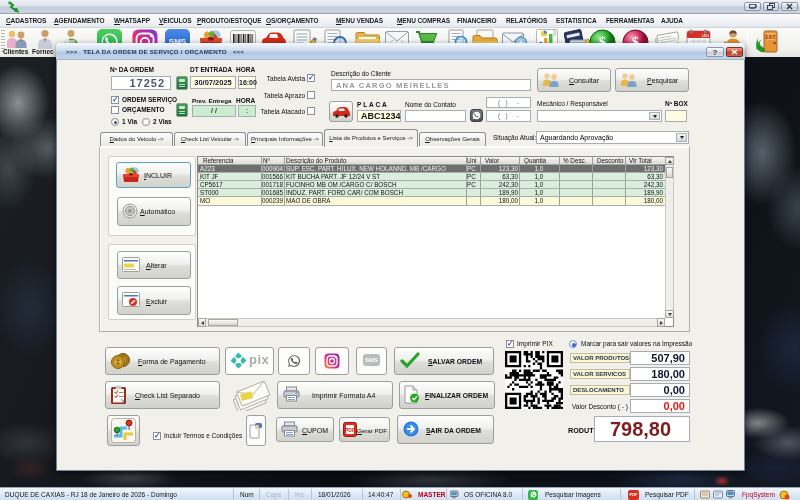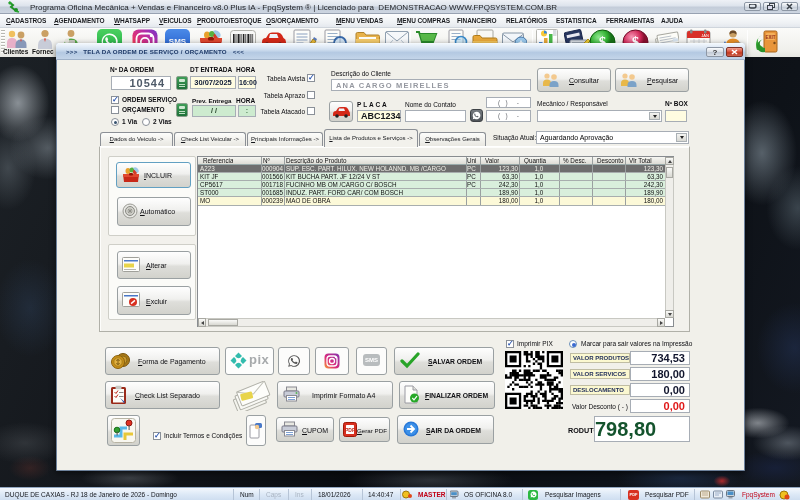--- a/index.html
+++ b/index.html
@@ -94,21 +94,20 @@
 <div id="stage">
   <div id="desk"></div>
 
   <div id="titlebar">
     <svg class="abs" style="left:7px;top:1px" width="13" height="12" viewBox="0 0 13 12">
         <path d="M2 1 L6 4 L4 6 L8 9" stroke="#1f9426" stroke-width="2" fill="none"></path>
         <circle cx="3" cy="2" r="1.6" fill="#27a42e"></circle>
         <circle cx="9" cy="9" r="2" fill="#1c8c24"></circle>
         <path d="M8 10 l4 1" stroke="#27a42e" stroke-width="1.5"></path>
       </svg>
-    <span class="txt">Programa Oficina Mecânica + Vendas e Financeiro v8.0 Plus IA - FpqSystem ® | Licenciado para &nbsp;DEMONSTRACAO WWW.FPQSYSTEM.COM.BR</span>
     <div class="winbtn" style="left:744px;width:17px"></div>
     <div class="winbtn" style="left:763px;width:16px"></div>
     <div class="winbtn" style="left:781px;width:17px"></div>
     <svg class="abs" style="left:749px;top:4px" width="8" height="6">
         <rect x="0" y="0" width="7" height="4" rx="2" fill="none" stroke="#3a4048" stroke-width="1.4"></rect>
       </svg>
     <svg class="abs" style="left:767px;top:3px" width="9" height="8">
         <rect x="2.5" y="0.5" width="5" height="4" fill="none" stroke="#3a4048"></rect>
         <rect x="0.5" y="2.5" width="5" height="4" fill="#dde" stroke="#3a4048"></rect>
       </svg>
@@ -336,21 +335,21 @@
     </div>
   <div id="dlgctrl">
     <div class="abs" style="left:706px;top:47px;width:18px;height:10px;border:1px solid #8d97a5;border-radius:2px;background:linear-gradient(#fbfcfd,#d7dde5 50%,#c3cbd6 55%,#dbe1e9);font-size:8px;color:#333;text-align:center;line-height:9px;font-weight:bold">?</div>
     <div class="abs" style="left:726px;top:47px;width:17px;height:10px;border:1px solid #7e3026;border-radius:2px;background:linear-gradient(#f0a091,#d9543d 45%,#c03a22 60%,#d06550)"></div>
     <svg class="abs" style="left:731px;top:49px" width="8" height="7">
         <path d="M1 1 L6 5 M6 1 L1 5" stroke="#fff" stroke-width="1.6"></path>
       </svg>
   </div>
   <div id="topfields">
     <span class="lab bold" style="left:110px;top:66px">Nº DA ORDEM</span>
-    <div class="fld" style="left:111px;top:76px;width:60px;height:14px;font-size:11px;font-weight:bold;color:#4e5a68;text-align:right;line-height:12px;padding-right:5px;letter-spacing:1px">10544</div>
+    <div class="fld" style="left:111px;top:76px;width:60px;height:14px;font-size:11px;font-weight:bold;color:#4e5a68;text-align:right;line-height:12px;padding-right:5px;letter-spacing:1px">17252</div>
     <div class="abs" style="left:176px;top:76px;width:12px;height:14px;border:1px solid #8aa08c;border-radius:2px;background:linear-gradient(#3f9e58,#1e7038)">
         <div class="abs" style="left:2px;top:2px;right:2px;height:3px;background:#cfe8d2;border-radius:1px"></div>
         <div class="abs" style="left:2px;top:7px;right:2px;height:1px;background:#bfe0c4"></div>
         <div class="abs" style="left:2px;top:9px;right:2px;height:1px;background:#bfe0c4"></div>
       </div>
     <span class="lab bold" style="left:190px;top:66px">DT ENTRADA</span>
     <span class="lab bold" style="left:236px;top:66px">HORA</span>
     <div class="fld ylw" style="left:190px;top:76px;width:46px;height:13px;font-size:7.5px;font-weight:bold;color:#101c38;text-align:center;line-height:11px">30/07/2025</div>
     <div class="fld ylw" style="left:238px;top:76px;width:18px;height:13px;font-size:7px;font-weight:bold;color:#101c38;text-align:center;line-height:11px">16:00</div>
     <div class="cb on" style="left:111px;top:96px"></div>
@@ -708,27 +707,27 @@
     <div class="rad" style="left:569px;top:340px;border-color:#6a90b8"></div>
     <div class="abs" style="left:571.5px;top:342.5px;width:4px;height:4px;border-radius:50%;background:#3a6ad0"></div>
     <span class="lab" style="left:581px;top:340px;font-size:6.5px">Marcar para sair valores na Impressão</span>
     <div class="abs" id="qr" style="left:505px;top:351px;width:58px;height:58px"><svg width="58" height="58" viewBox="0 0 58 58">
           <rect width="58" height="58" fill="#fff"></rect>
           <path fill-rule="evenodd" d="M18.6 0.0h2.3v2.3h-2.3zM20.9 0.0h2.3v2.3h-2.3zM25.5 0.0h2.3v2.3h-2.3zM30.2 0.0h2.3v2.3h-2.3zM32.5 0.0h2.3v2.3h-2.3zM37.1 0.0h2.3v2.3h-2.3zM18.6 2.3h2.3v2.3h-2.3zM20.9 2.3h2.3v2.3h-2.3zM23.2 2.3h2.3v2.3h-2.3zM25.5 2.3h2.3v2.3h-2.3zM30.2 2.3h2.3v2.3h-2.3zM32.5 2.3h2.3v2.3h-2.3zM20.9 4.6h2.3v2.3h-2.3zM25.5 4.6h2.3v2.3h-2.3zM30.2 4.6h2.3v2.3h-2.3zM32.5 4.6h2.3v2.3h-2.3zM34.8 4.6h2.3v2.3h-2.3zM37.1 4.6h2.3v2.3h-2.3zM20.9 7.0h2.3v2.3h-2.3zM27.8 7.0h2.3v2.3h-2.3zM32.5 7.0h2.3v2.3h-2.3zM34.8 7.0h2.3v2.3h-2.3zM37.1 7.0h2.3v2.3h-2.3zM20.9 9.3h2.3v2.3h-2.3zM23.2 9.3h2.3v2.3h-2.3zM30.2 9.3h2.3v2.3h-2.3zM37.1 9.3h2.3v2.3h-2.3zM27.8 11.6h2.3v2.3h-2.3zM32.5 11.6h2.3v2.3h-2.3zM34.8 11.6h2.3v2.3h-2.3zM18.6 13.9h2.3v2.3h-2.3zM23.2 13.9h2.3v2.3h-2.3zM34.8 13.9h2.3v2.3h-2.3zM34.8 16.2h2.3v2.3h-2.3zM7.0 18.6h2.3v2.3h-2.3zM9.3 18.6h2.3v2.3h-2.3zM13.9 18.6h2.3v2.3h-2.3zM18.6 18.6h2.3v2.3h-2.3zM20.9 18.6h2.3v2.3h-2.3zM23.2 18.6h2.3v2.3h-2.3zM27.8 18.6h2.3v2.3h-2.3zM30.2 18.6h2.3v2.3h-2.3zM32.5 18.6h2.3v2.3h-2.3zM37.1 18.6h2.3v2.3h-2.3zM39.4 18.6h2.3v2.3h-2.3zM51.0 18.6h2.3v2.3h-2.3zM53.4 18.6h2.3v2.3h-2.3zM55.7 18.6h2.3v2.3h-2.3zM4.6 20.9h2.3v2.3h-2.3zM7.0 20.9h2.3v2.3h-2.3zM9.3 20.9h2.3v2.3h-2.3zM11.6 20.9h2.3v2.3h-2.3zM18.6 20.9h2.3v2.3h-2.3zM20.9 20.9h2.3v2.3h-2.3zM23.2 20.9h2.3v2.3h-2.3zM25.5 20.9h2.3v2.3h-2.3zM41.8 20.9h2.3v2.3h-2.3zM53.4 20.9h2.3v2.3h-2.3zM55.7 20.9h2.3v2.3h-2.3zM0.0 23.2h2.3v2.3h-2.3zM4.6 23.2h2.3v2.3h-2.3zM7.0 23.2h2.3v2.3h-2.3zM9.3 23.2h2.3v2.3h-2.3zM11.6 23.2h2.3v2.3h-2.3zM13.9 23.2h2.3v2.3h-2.3zM16.2 23.2h2.3v2.3h-2.3zM18.6 23.2h2.3v2.3h-2.3zM20.9 23.2h2.3v2.3h-2.3zM23.2 23.2h2.3v2.3h-2.3zM25.5 23.2h2.3v2.3h-2.3zM27.8 23.2h2.3v2.3h-2.3zM34.8 23.2h2.3v2.3h-2.3zM37.1 23.2h2.3v2.3h-2.3zM39.4 23.2h2.3v2.3h-2.3zM41.8 23.2h2.3v2.3h-2.3zM44.1 23.2h2.3v2.3h-2.3zM55.7 23.2h2.3v2.3h-2.3zM0.0 25.5h2.3v2.3h-2.3zM2.3 25.5h2.3v2.3h-2.3zM4.6 25.5h2.3v2.3h-2.3zM9.3 25.5h2.3v2.3h-2.3zM11.6 25.5h2.3v2.3h-2.3zM18.6 25.5h2.3v2.3h-2.3zM23.2 25.5h2.3v2.3h-2.3zM34.8 25.5h2.3v2.3h-2.3zM37.1 25.5h2.3v2.3h-2.3zM39.4 25.5h2.3v2.3h-2.3zM48.7 25.5h2.3v2.3h-2.3zM51.0 25.5h2.3v2.3h-2.3zM9.3 27.8h2.3v2.3h-2.3zM13.9 27.8h2.3v2.3h-2.3zM16.2 27.8h2.3v2.3h-2.3zM18.6 27.8h2.3v2.3h-2.3zM20.9 27.8h2.3v2.3h-2.3zM23.2 27.8h2.3v2.3h-2.3zM30.2 27.8h2.3v2.3h-2.3zM39.4 27.8h2.3v2.3h-2.3zM41.8 27.8h2.3v2.3h-2.3zM44.1 27.8h2.3v2.3h-2.3zM46.4 27.8h2.3v2.3h-2.3zM48.7 27.8h2.3v2.3h-2.3zM7.0 30.2h2.3v2.3h-2.3zM20.9 30.2h2.3v2.3h-2.3zM25.5 30.2h2.3v2.3h-2.3zM32.5 30.2h2.3v2.3h-2.3zM34.8 30.2h2.3v2.3h-2.3zM41.8 30.2h2.3v2.3h-2.3zM44.1 30.2h2.3v2.3h-2.3zM46.4 30.2h2.3v2.3h-2.3zM53.4 30.2h2.3v2.3h-2.3zM4.6 32.5h2.3v2.3h-2.3zM9.3 32.5h2.3v2.3h-2.3zM11.6 32.5h2.3v2.3h-2.3zM23.2 32.5h2.3v2.3h-2.3zM30.2 32.5h2.3v2.3h-2.3zM32.5 32.5h2.3v2.3h-2.3zM34.8 32.5h2.3v2.3h-2.3zM37.1 32.5h2.3v2.3h-2.3zM41.8 32.5h2.3v2.3h-2.3zM44.1 32.5h2.3v2.3h-2.3zM46.4 32.5h2.3v2.3h-2.3zM51.0 32.5h2.3v2.3h-2.3zM2.3 34.8h2.3v2.3h-2.3zM13.9 34.8h2.3v2.3h-2.3zM16.2 34.8h2.3v2.3h-2.3zM18.6 34.8h2.3v2.3h-2.3zM20.9 34.8h2.3v2.3h-2.3zM25.5 34.8h2.3v2.3h-2.3zM34.8 34.8h2.3v2.3h-2.3zM44.1 34.8h2.3v2.3h-2.3zM48.7 34.8h2.3v2.3h-2.3zM51.0 34.8h2.3v2.3h-2.3zM7.0 37.1h2.3v2.3h-2.3zM34.8 37.1h2.3v2.3h-2.3zM44.1 37.1h2.3v2.3h-2.3zM46.4 37.1h2.3v2.3h-2.3zM48.7 37.1h2.3v2.3h-2.3zM51.0 37.1h2.3v2.3h-2.3zM53.4 37.1h2.3v2.3h-2.3zM55.7 37.1h2.3v2.3h-2.3zM25.5 39.4h2.3v2.3h-2.3zM32.5 39.4h2.3v2.3h-2.3zM39.4 39.4h2.3v2.3h-2.3zM44.1 39.4h2.3v2.3h-2.3zM53.4 39.4h2.3v2.3h-2.3zM55.7 39.4h2.3v2.3h-2.3zM20.9 41.8h2.3v2.3h-2.3zM23.2 41.8h2.3v2.3h-2.3zM25.5 41.8h2.3v2.3h-2.3zM30.2 41.8h2.3v2.3h-2.3zM34.8 41.8h2.3v2.3h-2.3zM37.1 41.8h2.3v2.3h-2.3zM39.4 41.8h2.3v2.3h-2.3zM46.4 41.8h2.3v2.3h-2.3zM55.7 41.8h2.3v2.3h-2.3zM18.6 44.1h2.3v2.3h-2.3zM20.9 44.1h2.3v2.3h-2.3zM25.5 44.1h2.3v2.3h-2.3zM27.8 44.1h2.3v2.3h-2.3zM30.2 44.1h2.3v2.3h-2.3zM37.1 44.1h2.3v2.3h-2.3zM39.4 44.1h2.3v2.3h-2.3zM48.7 44.1h2.3v2.3h-2.3zM51.0 44.1h2.3v2.3h-2.3zM55.7 44.1h2.3v2.3h-2.3zM18.6 46.4h2.3v2.3h-2.3zM27.8 46.4h2.3v2.3h-2.3zM32.5 46.4h2.3v2.3h-2.3zM39.4 46.4h2.3v2.3h-2.3zM46.4 46.4h2.3v2.3h-2.3zM48.7 46.4h2.3v2.3h-2.3zM53.4 46.4h2.3v2.3h-2.3zM55.7 46.4h2.3v2.3h-2.3zM18.6 48.7h2.3v2.3h-2.3zM20.9 48.7h2.3v2.3h-2.3zM23.2 48.7h2.3v2.3h-2.3zM25.5 48.7h2.3v2.3h-2.3zM27.8 48.7h2.3v2.3h-2.3zM32.5 48.7h2.3v2.3h-2.3zM37.1 48.7h2.3v2.3h-2.3zM39.4 48.7h2.3v2.3h-2.3zM41.8 48.7h2.3v2.3h-2.3zM44.1 48.7h2.3v2.3h-2.3zM46.4 48.7h2.3v2.3h-2.3zM53.4 48.7h2.3v2.3h-2.3zM20.9 51.0h2.3v2.3h-2.3zM25.5 51.0h2.3v2.3h-2.3zM32.5 51.0h2.3v2.3h-2.3zM41.8 51.0h2.3v2.3h-2.3zM51.0 51.0h2.3v2.3h-2.3zM53.4 51.0h2.3v2.3h-2.3zM55.7 51.0h2.3v2.3h-2.3zM18.6 53.4h2.3v2.3h-2.3zM20.9 53.4h2.3v2.3h-2.3zM25.5 53.4h2.3v2.3h-2.3zM27.8 53.4h2.3v2.3h-2.3zM30.2 53.4h2.3v2.3h-2.3zM39.4 53.4h2.3v2.3h-2.3zM41.8 53.4h2.3v2.3h-2.3zM44.1 53.4h2.3v2.3h-2.3zM48.7 53.4h2.3v2.3h-2.3zM51.0 53.4h2.3v2.3h-2.3zM53.4 53.4h2.3v2.3h-2.3zM23.2 55.7h2.3v2.3h-2.3zM27.8 55.7h2.3v2.3h-2.3zM30.2 55.7h2.3v2.3h-2.3zM32.5 55.7h2.3v2.3h-2.3zM34.8 55.7h2.3v2.3h-2.3zM41.8 55.7h2.3v2.3h-2.3zM46.4 55.7h2.3v2.3h-2.3zM48.7 55.7h2.3v2.3h-2.3zM51.0 55.7h2.3v2.3h-2.3zM53.4 55.7h2.3v2.3h-2.3zM55.7 55.7h2.3v2.3h-2.3zM0.0 0.0h16.2v16.2h-16.2z M2.3 2.3v11.6h11.6v-11.6z M4.6 4.6h7.0v7.0h-7.0zM41.8 0.0h16.2v16.2h-16.2z M44.1 2.3v11.6h11.6v-11.6z M46.4 4.6h7.0v7.0h-7.0zM0.0 41.8h16.2v16.2h-16.2z M2.3 44.1v11.6h11.6v-11.6z M4.6 46.4h7.0v7.0h-7.0z" fill="#000"></path>
         </svg></div>
     <div class="abs ytag" style="left:570px;top:353px">VALOR PRODUTOS</div>
     <div class="abs ytag" style="left:570px;top:369px">VALOR SERVICOS</div>
     <div class="abs ytag" style="left:570px;top:385px">DESLOCAMENTO</div>
-    <div class="fld vbox" style="left:630px;top:351px">734,53</div>
+    <div class="fld vbox" style="left:630px;top:351px">507,90</div>
     <div class="fld vbox" style="left:630px;top:367px">180,00</div>
     <div class="fld vbox" style="left:630px;top:383px">0,00</div>
     <span class="lab" style="left:572px;top:403px;font-size:6.5px">Valor Desconto ( - )</span>
     <div class="fld vbox" style="left:630px;top:399px;color:#e01818">0,00</div>
     <span class="lab bold" style="left:568px;top:426px;font-size:7.2px">RODUTO</span>
-    <div class="fld" style="left:594px;top:416px;width:96px;height:26px;font-size:20px;font-weight:bold;color:#14532d;text-align:left;line-height:24px;padding-right:3px">798,80</div>
+    <div class="fld" style="left:594px;top:416px;width:96px;height:26px;font-size:20px;font-weight:bold;color:#7f1d1d;text-align:center;line-height:24px;padding-right:3px">798,80</div>
   </div>
 
   <div id="statusbar">
     <span style="left:5px">DUQUE DE CAXIAS - RJ 18 de Janeiro de 2026 - Domingo</span>
     <div class="seg" style="left:233px"></div>
     <span style="left:240px">Num</span>
     <div class="seg" style="left:259px"></div>
     <span style="left:266px;color:#a9b4c2">Caps</span>
     <div class="seg" style="left:288px"></div>
     <span style="left:295px;color:#a9b4c2">Ins</span>

